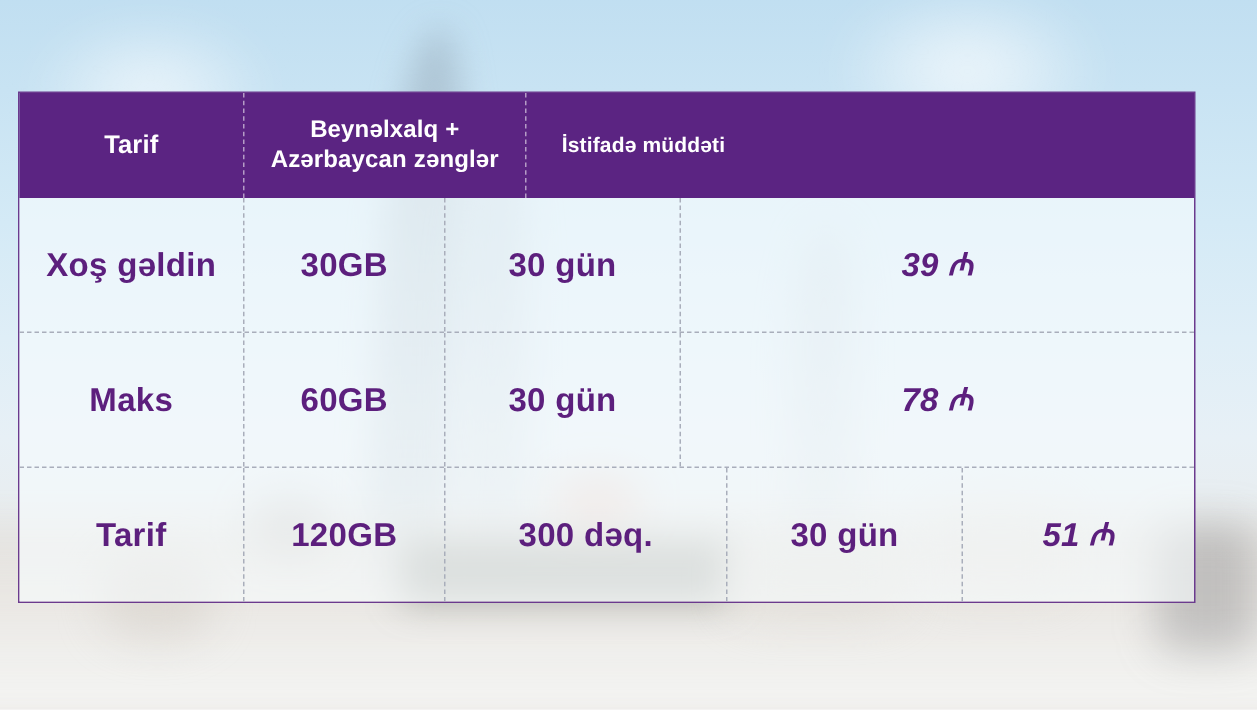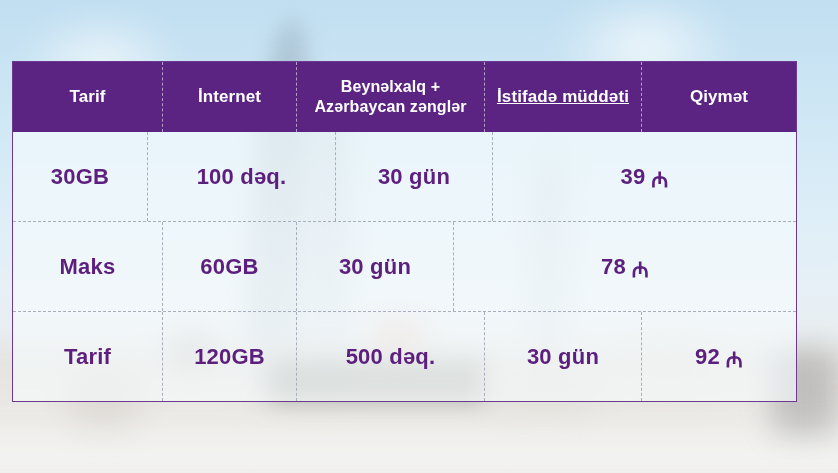--- a/index.html
+++ b/index.html
@@ -184,27 +184,28 @@
   }
 
   
   .col-0 { flex: 0 0 149px; }
   .col-1 { flex: 0 0 134px; }
   .col-2 { flex: 0 0 188px; }
   .col-3 { flex: 0 0 157px; }
   .col-4 { flex: 1 1 auto; }
 
   .thead .col-2 { font-size: 16px; }
-  .thead .col-3 { font-size: 17px; text-decoration: underline; }
+  .thead .col-3 { font-size: 14px; }
 
   .price {
     display: inline-flex;
-    align-items: flex-end;
+    align-items: center;
     gap: 6px;
     white-space: nowrap;
+    font-style: italic;
   }
   .manat {
     font-size: 21px;
     line-height: 1;
   }
 </style>
 </head>
 <body>
 
 <div id="scene">
@@ -223,36 +224,34 @@
     <div class="bg-blob blob-3"></div>
     <div class="bg-blob blob-4"></div>
     <div class="bg-blob blob-5"></div>
     <div class="bg-blob blob-6"></div>
   </div>
 
   <div class="tariff-table">
 
     <div class="thead">
       <div class="cell col-0">Tarif</div>
-      <div class="cell col-1">İnternet</div>
       <div class="cell col-2">
         <span>
           <span>Beynəlxalq +</span><br>
           <span>Azərbaycan zənglər</span>
         </span>
       </div>
       <div class="cell col-3">İstifadə müddəti</div>
-      <div class="cell col-4">Qiymət</div>
     </div>
 
     <div class="tbody">
 
       <div class="trow">
+        <div class="cell col-0">Xoş gəldin</div>
         <div class="cell col-1">30GB</div>
-        <div class="cell col-2">100 dəq.</div>
         <div class="cell col-3">30 gün</div>
         <div class="cell col-4">
           <span class="price">
             <span>39</span>
             <span class="manat">₼</span>
           </span>
         </div>
       </div>
 
       <div class="trow">
@@ -263,25 +262,25 @@
           <span class="price">
             <span>78</span>
             <span class="manat">₼</span>
           </span>
         </div>
       </div>
 
       <div class="trow">
         <div class="cell col-0">Tarif</div>
         <div class="cell col-1">120GB</div>
-        <div class="cell col-2">500 dəq.</div>
+        <div class="cell col-2">300 dəq.</div>
         <div class="cell col-3">30 gün</div>
         <div class="cell col-4">
           <span class="price">
-            <span>92</span>
+            <span>51</span>
             <span class="manat">₼</span>
           </span>
         </div>
       </div>
 
     </div>
   </div>
 </div>
 
 </body></html>

